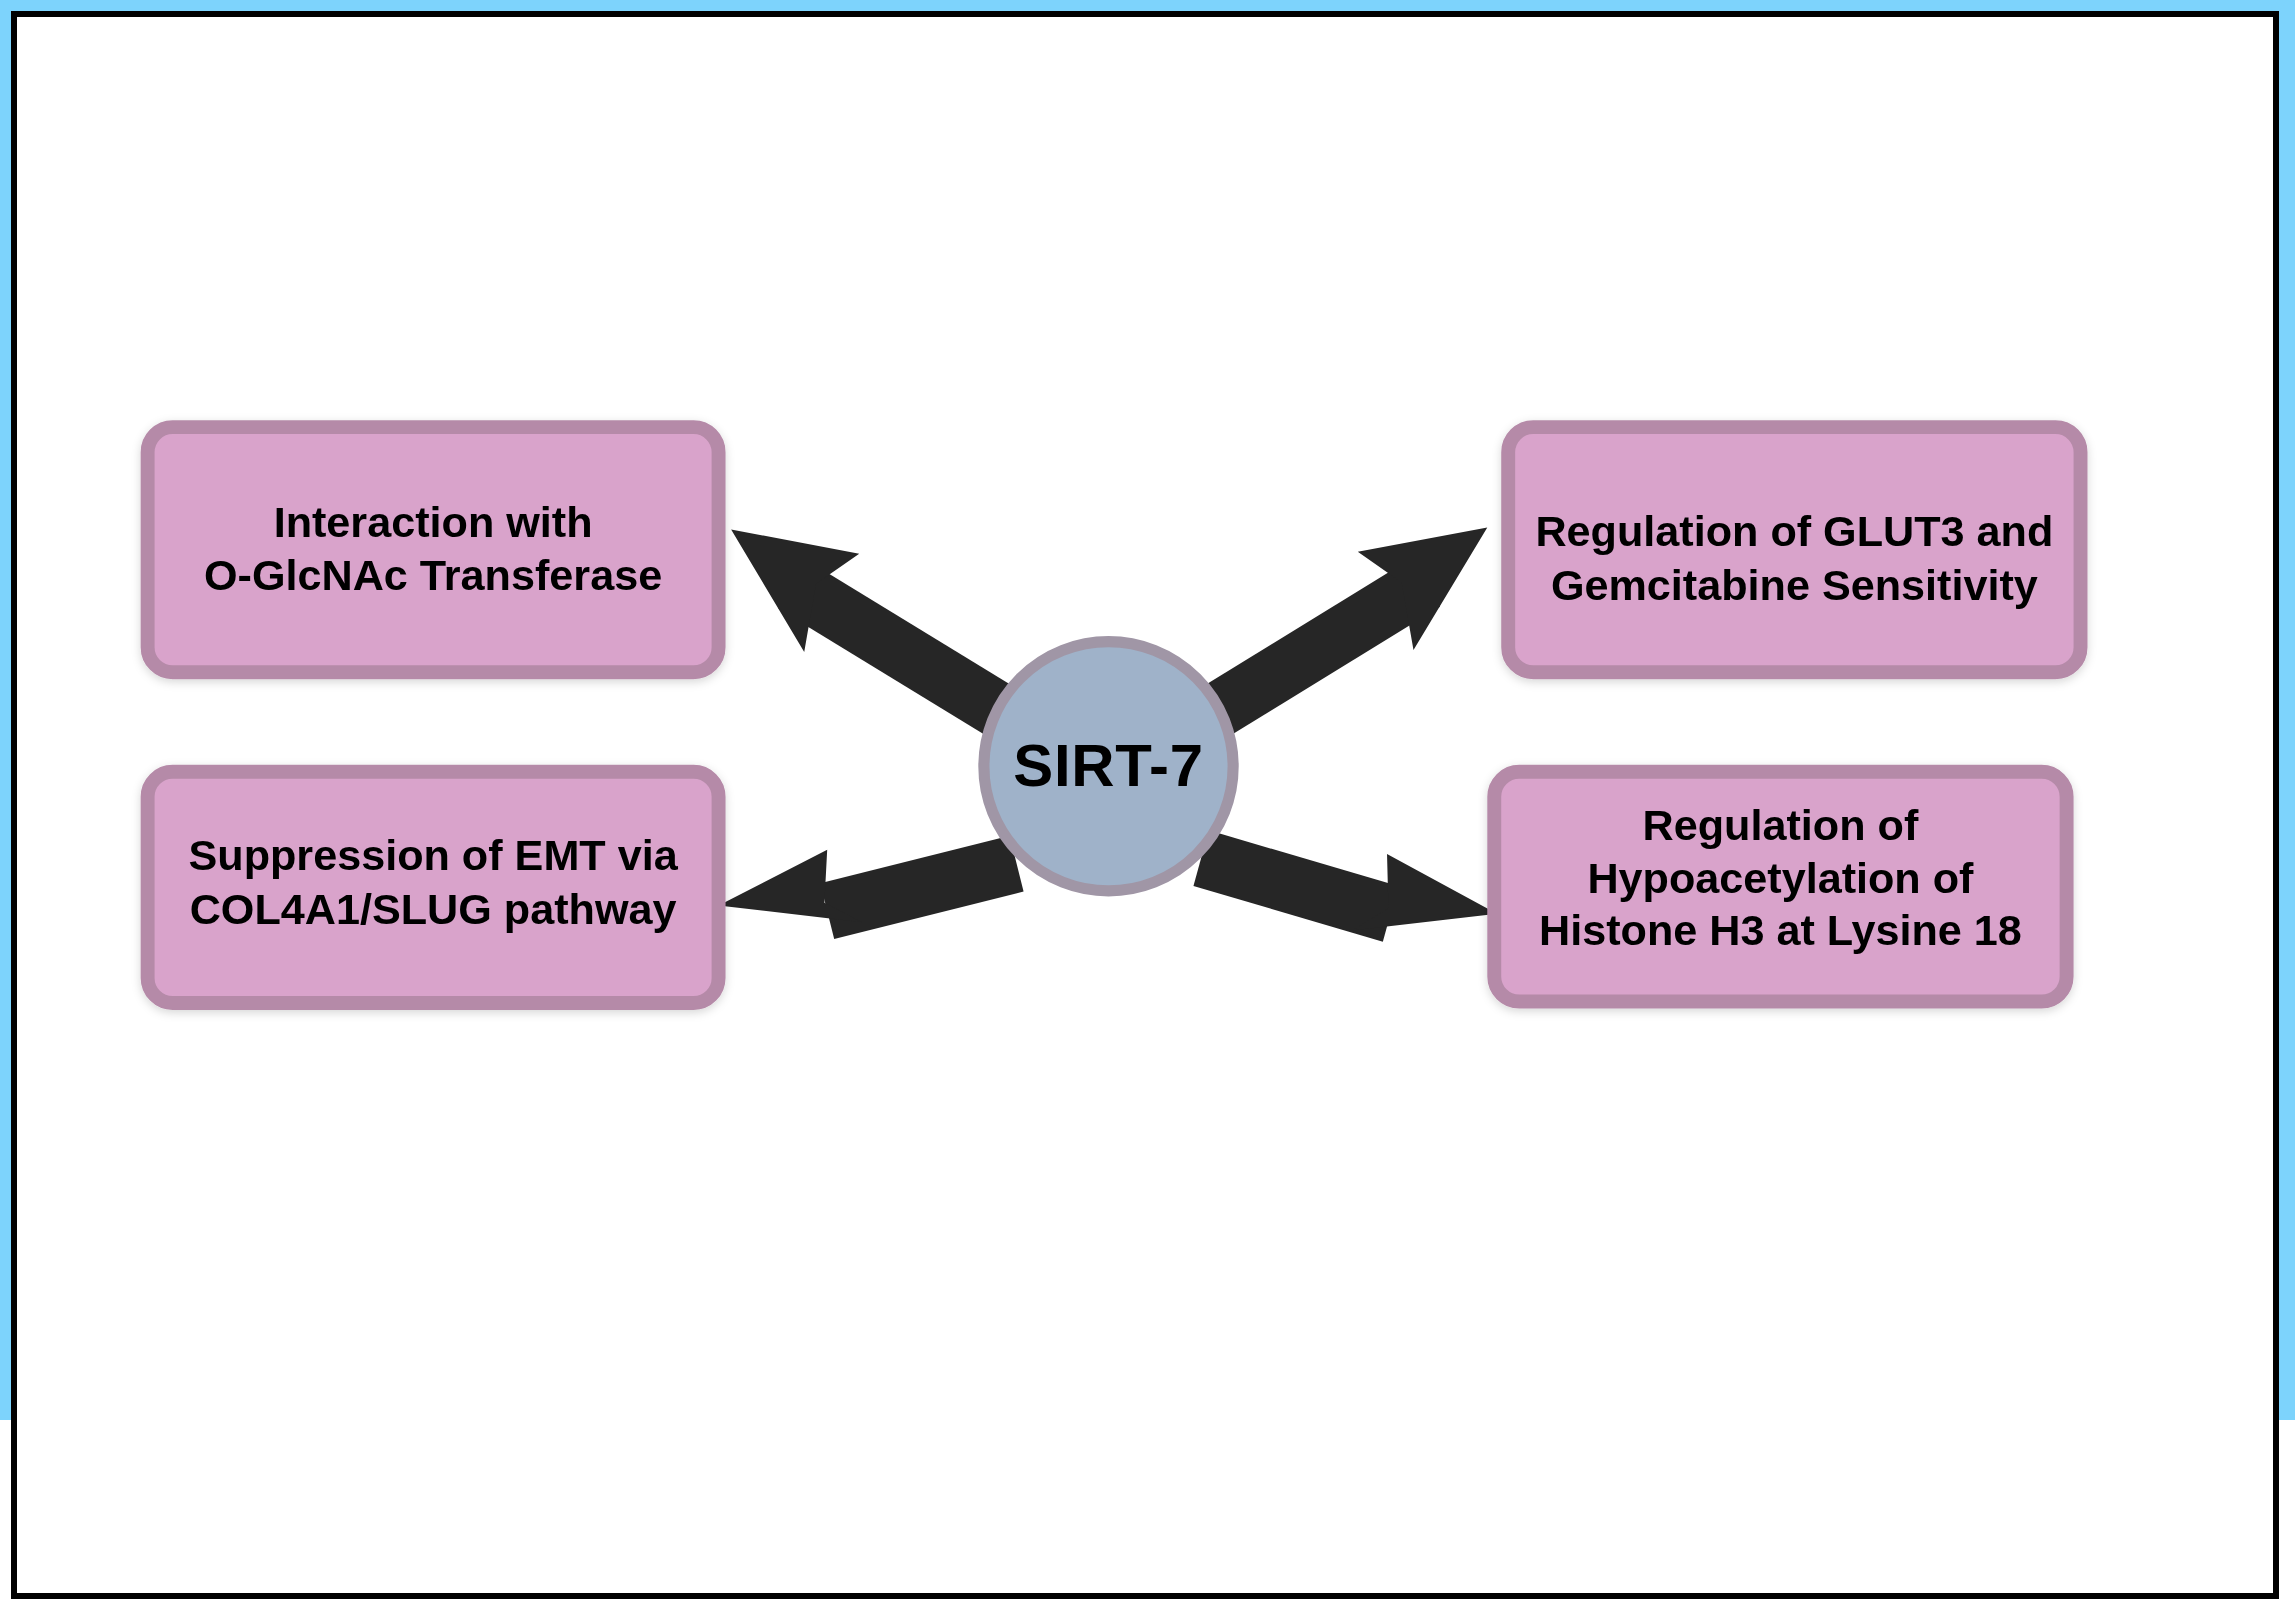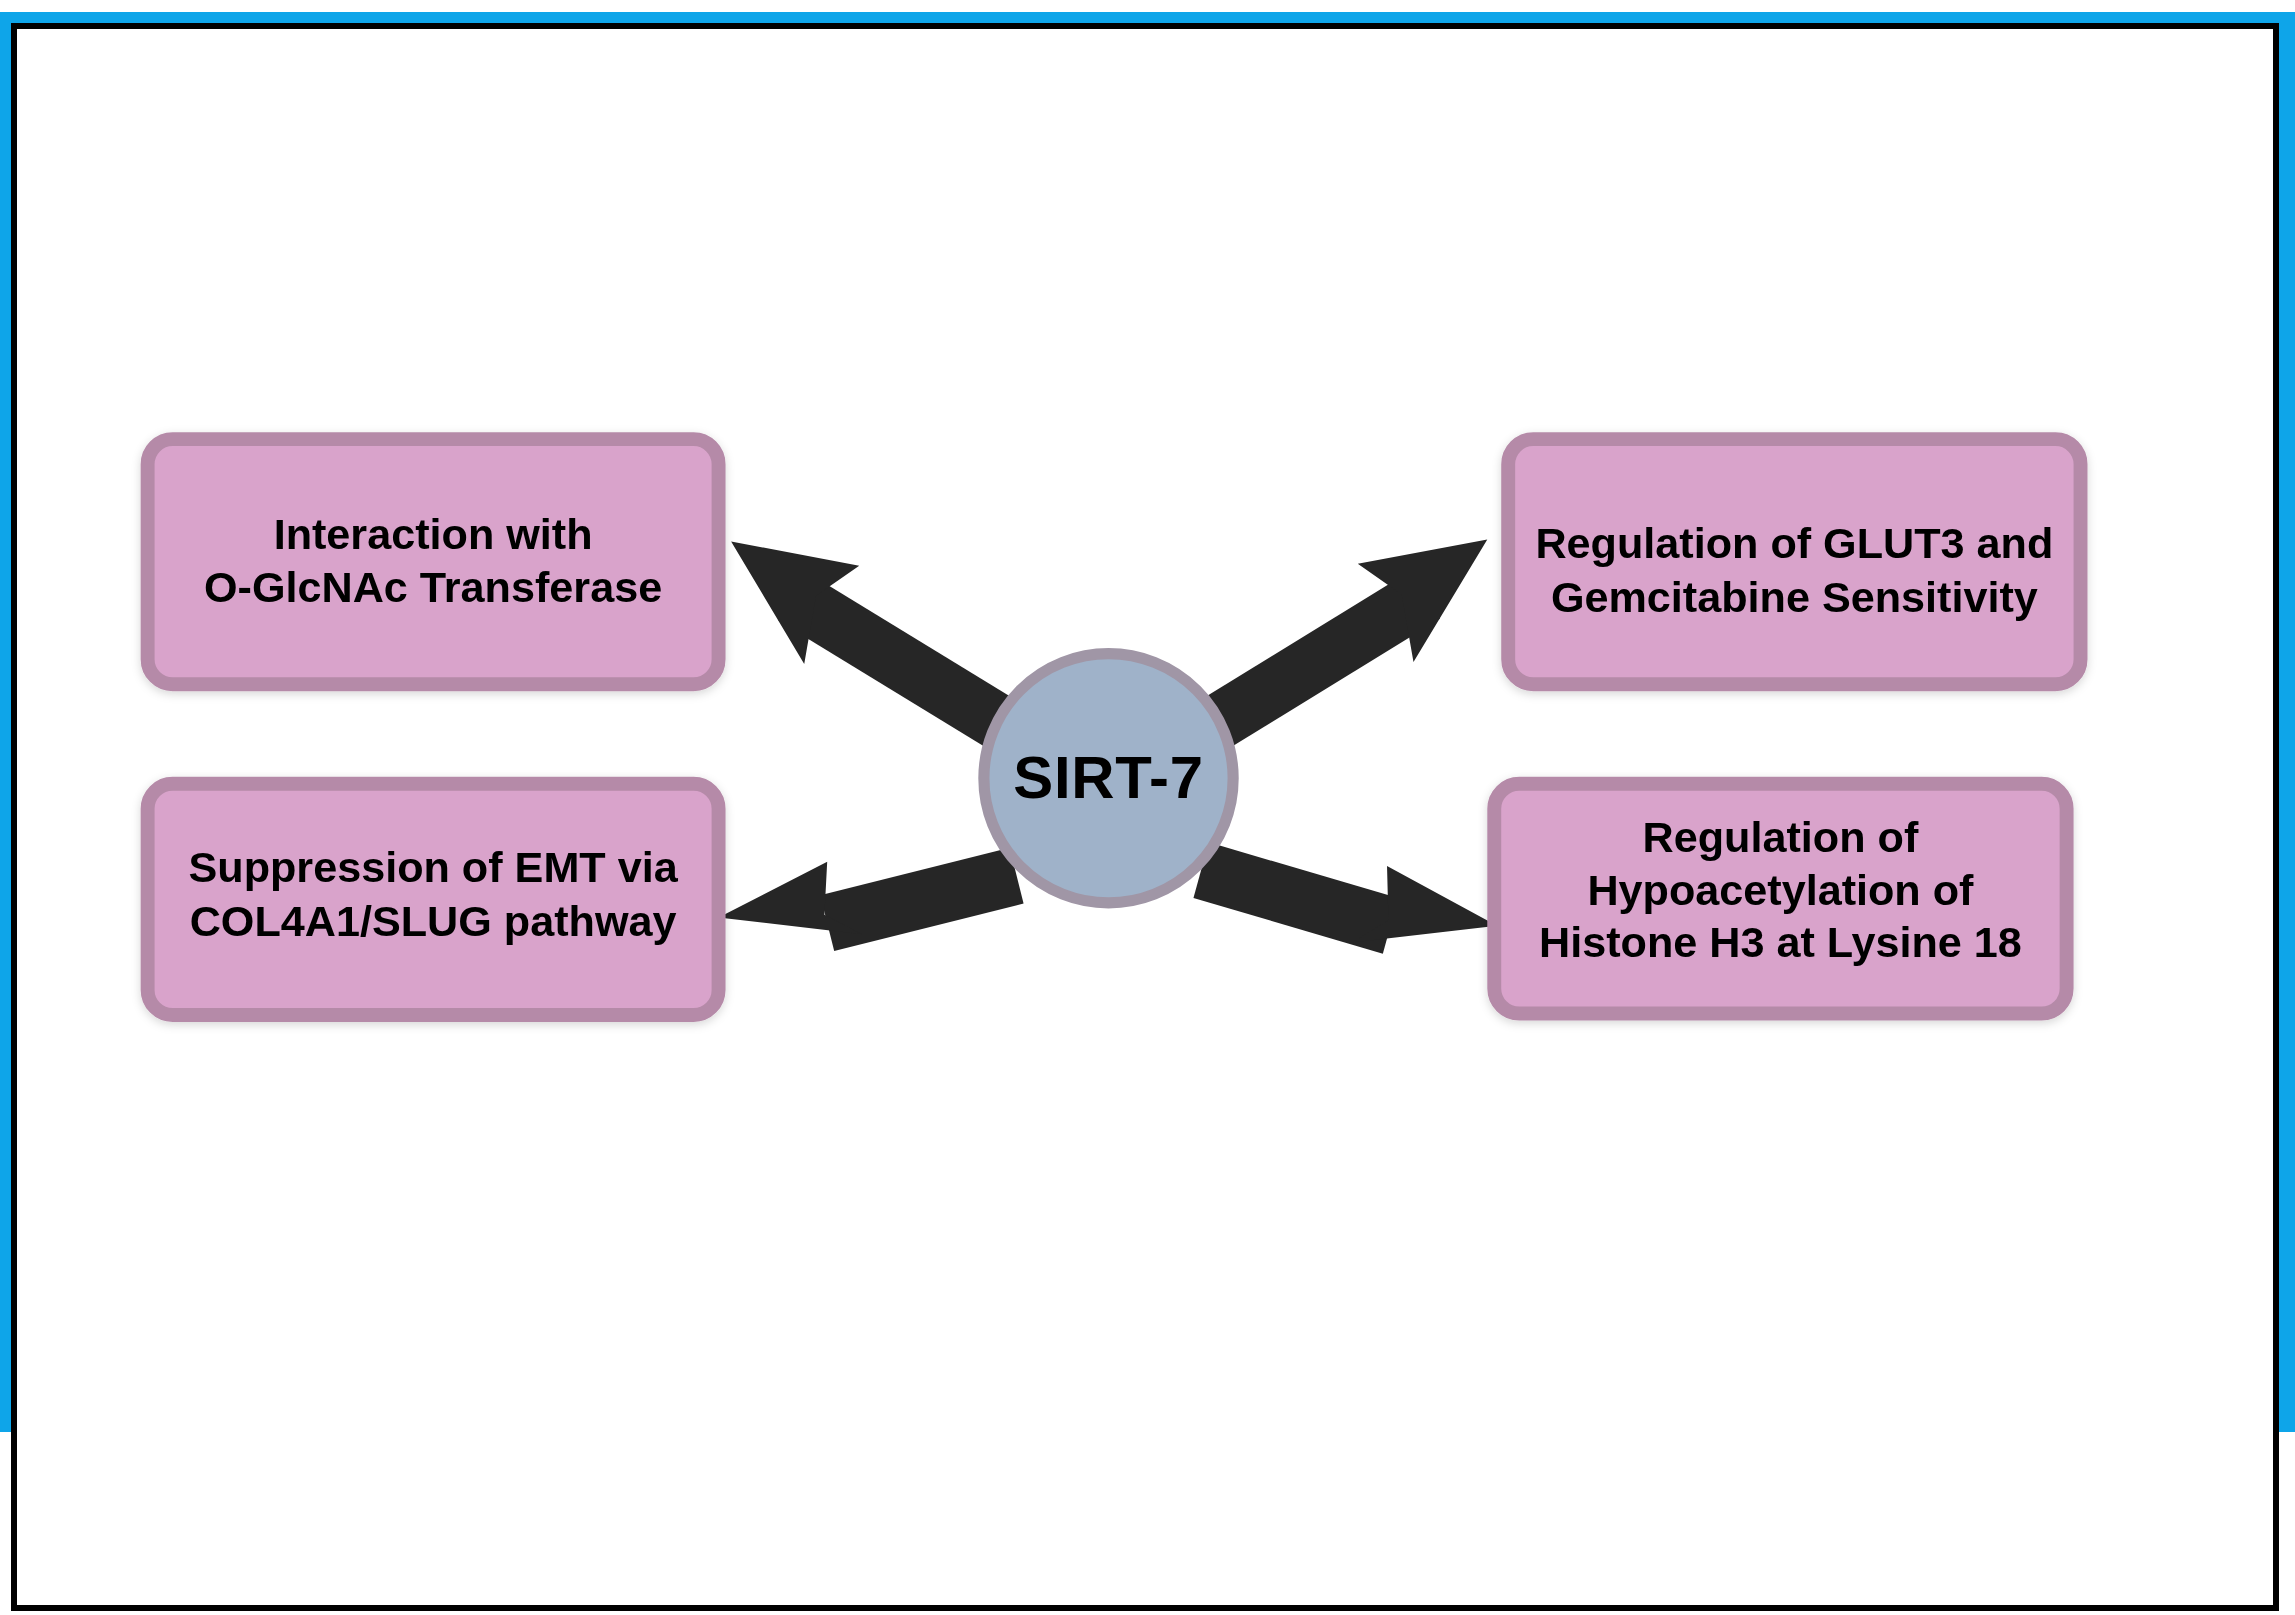--- a/index.html
+++ b/index.html
@@ -10,22 +10,21 @@
   body {
     width: 2295px;
     height: 1616px;
     font-family: "Liberation Sans", sans-serif;
     overflow: hidden;
   }
   #canvas {
     position: relative;
     width: 2295px;
     height: 1420px;
-    background: #0ea5e9;
-    margin-top: 12px;
+    background: #7dd3fc;
   }
   
   .frame {
     position: absolute;
     left: 11px;
     top: 11px;
     width: 2268px;
     height: 1588px;
     border: 6.3px solid #000000;
     box-sizing: border-box;

